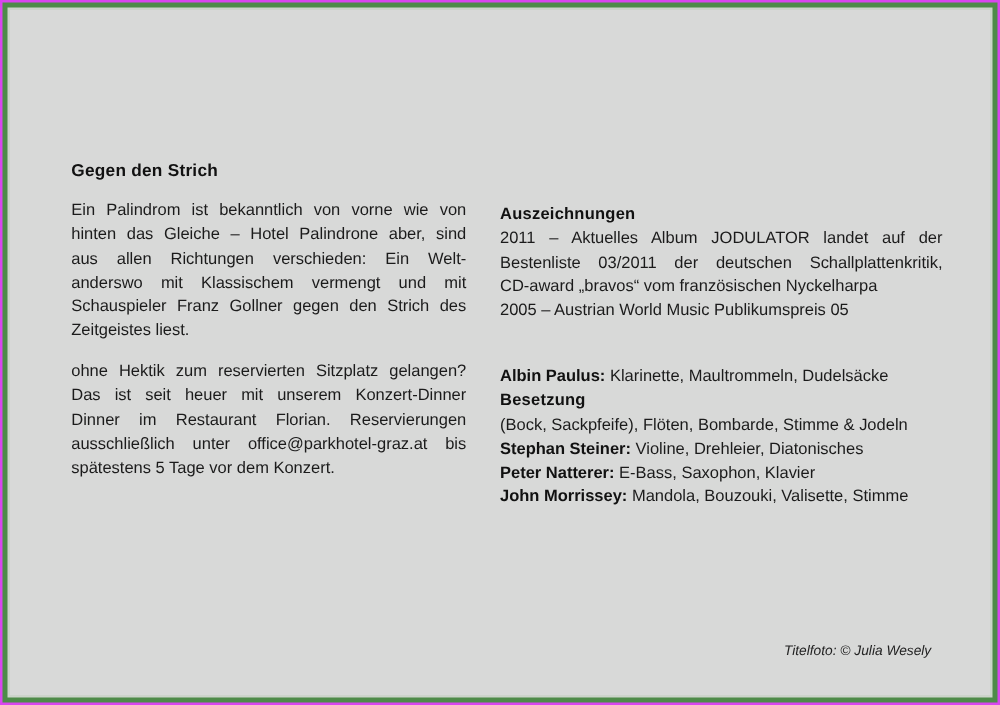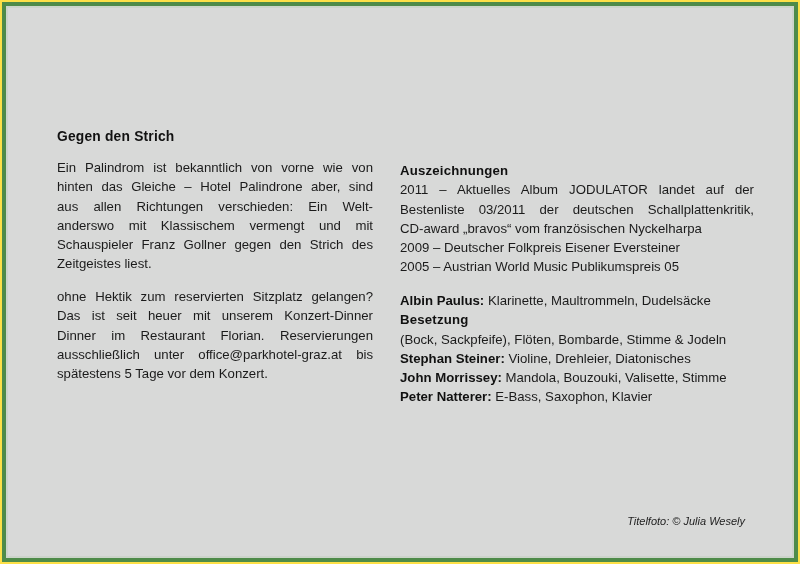--- a/index.html
+++ b/index.html
@@ -6,21 +6,21 @@
     margin: 0;
     padding: 0;
     width: 800px;
     height: 564px;
     background: #ffffff;
   }
   .frame-outer {
     width: 800px;
     height: 564px;
     box-sizing: border-box;
-    background: #fde047;
+    background: #d946ef;
     padding: 2px;
   }
   .frame-mid {
     width: 100%;
     height: 100%;
     box-sizing: border-box;
     background: #4e8b49;
     padding: 4px;
   }
   .frame-pale {
@@ -110,31 +110,30 @@
             <div class="line stretch"><span>Dinner im Restaurant Florian. Reservierungen</span></div>
             <div class="line stretch"><span>ausschließlich unter office@parkhotel-graz.at bis</span></div>
             <div class="line"><span>spätestens 5 Tage vor dem Konzert.</span></div>
           </div>
 
         <div class="block col-right-sec" id="awards">
             <div class="line sec-heading">Auszeichnungen</div>
             <div class="line stretch"><span>2011 – Aktuelles Album JODULATOR landet auf der</span></div>
             <div class="line stretch"><span>Bestenliste 03/2011 der deutschen Schallplattenkritik,</span></div>
             <div class="line"><span>CD-award „bravos“ vom französischen Nyckelharpa</span></div>
-            <div class="line"><span>2009 – Deutscher Folkpreis Eisener Eversteiner</span></div>
             <div class="line"><span>2005 – Austrian World Music Publikumspreis 05</span></div>
           </div>
 
         <div class="block col-right-sec" id="lineup">
             <div class="line"><span class="b">Albin Paulus:</span><span> Klarinette, Maultrommeln, Dudelsäcke</span></div>
             <div class="line sec-heading">Besetzung</div>
             <div class="line"><span>(Bock, Sackpfeife), Flöten, Bombarde, Stimme &amp; Jodeln</span></div>
             <div class="line"><span class="b">Stephan Steiner:</span><span> Violine, Drehleier, Diatonisches</span></div>
+            <div class="line"><span class="b">Peter Natterer:</span><span> E-Bass, Saxophon, Klavier</span></div>
             <div class="line"><span class="b">John Morrissey:</span><span> Mandola, Bouzouki, Valisette, Stimme</span></div>
-            <div class="line"><span class="b">Peter Natterer:</span><span> E-Bass, Saxophon, Klavier</span></div>
           </div>
 
         <div class="credit">Titelfoto: © Julia Wesely</div>
 
       </div>
     </div>
   </div>
 </div>
 
 </body></html>

